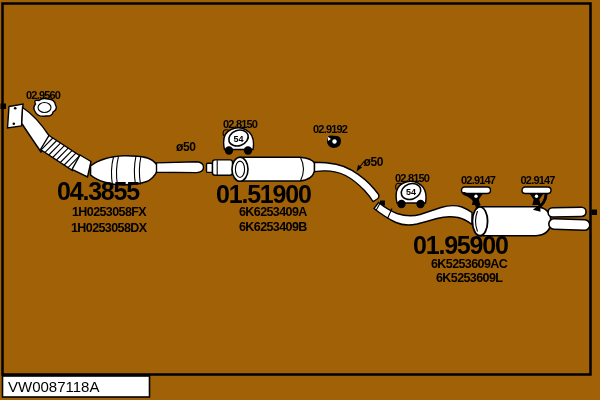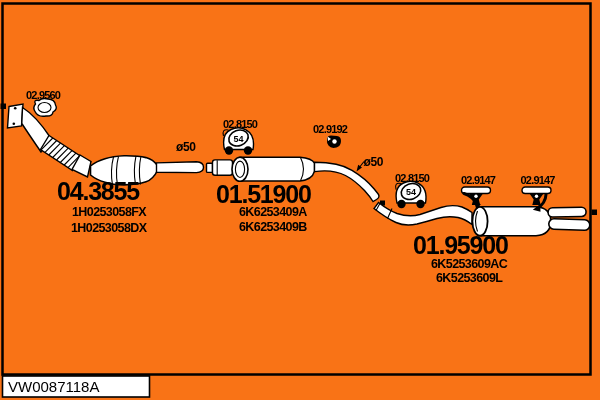--- a/index.html
+++ b/index.html
@@ -1,16 +1,16 @@
 <!DOCTYPE html>
 <html><head>
 <meta charset="utf-8">
 <style>
   html,body{margin:0;padding:0;background:#ffffff;}
-  .stage{position:relative;width:600px;height:400px;background:#f97316;overflow:hidden;}
+  .stage{position:relative;width:600px;height:400px;background:#a16207;overflow:hidden;}
   svg{display:block;}
   svg text{fill:#000;}
   .ln12{fill:none;stroke:#000;stroke-width:1.1;}
   .lnw{fill:#fff;stroke:#000;stroke-width:1.4;}
   .lnw16{fill:#fff;stroke:#000;stroke-width:1.6;}
   .lnw18{fill:#fff;stroke:#000;stroke-width:1.8;}
   .blk{fill:#000;stroke:none;}
   .wht{fill:#fff;stroke:none;}
   .thick{fill:none;stroke:#000;stroke-width:3;stroke-linecap:round;}
   .frame{fill:none;stroke:#000;stroke-width:2.5;}

